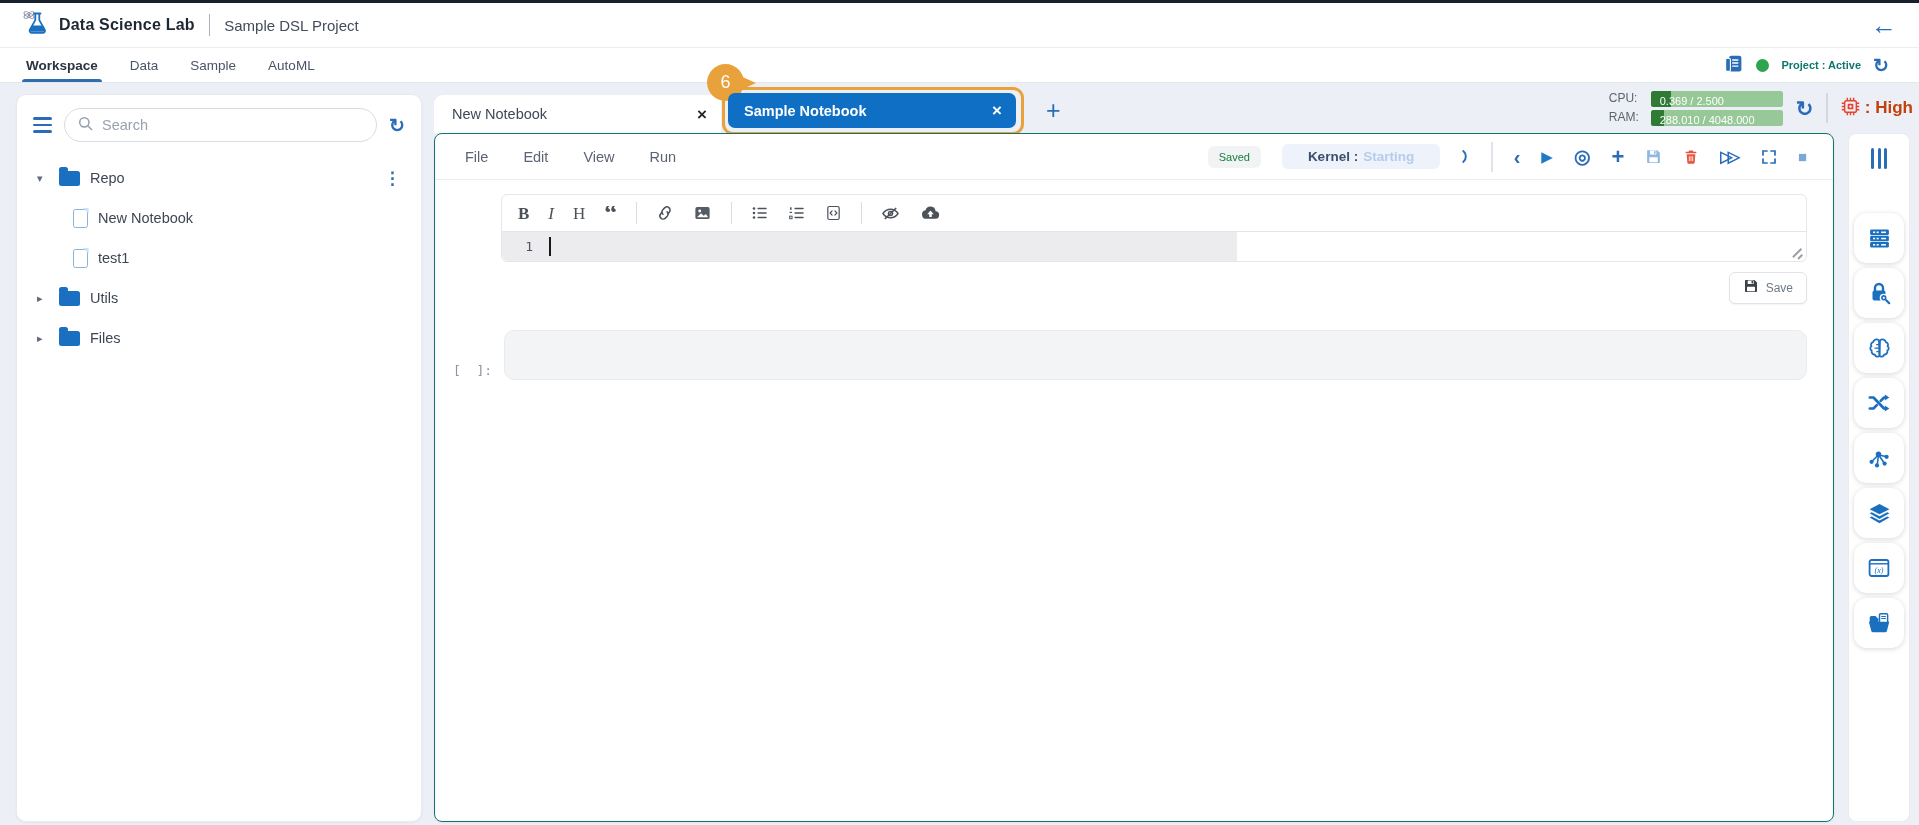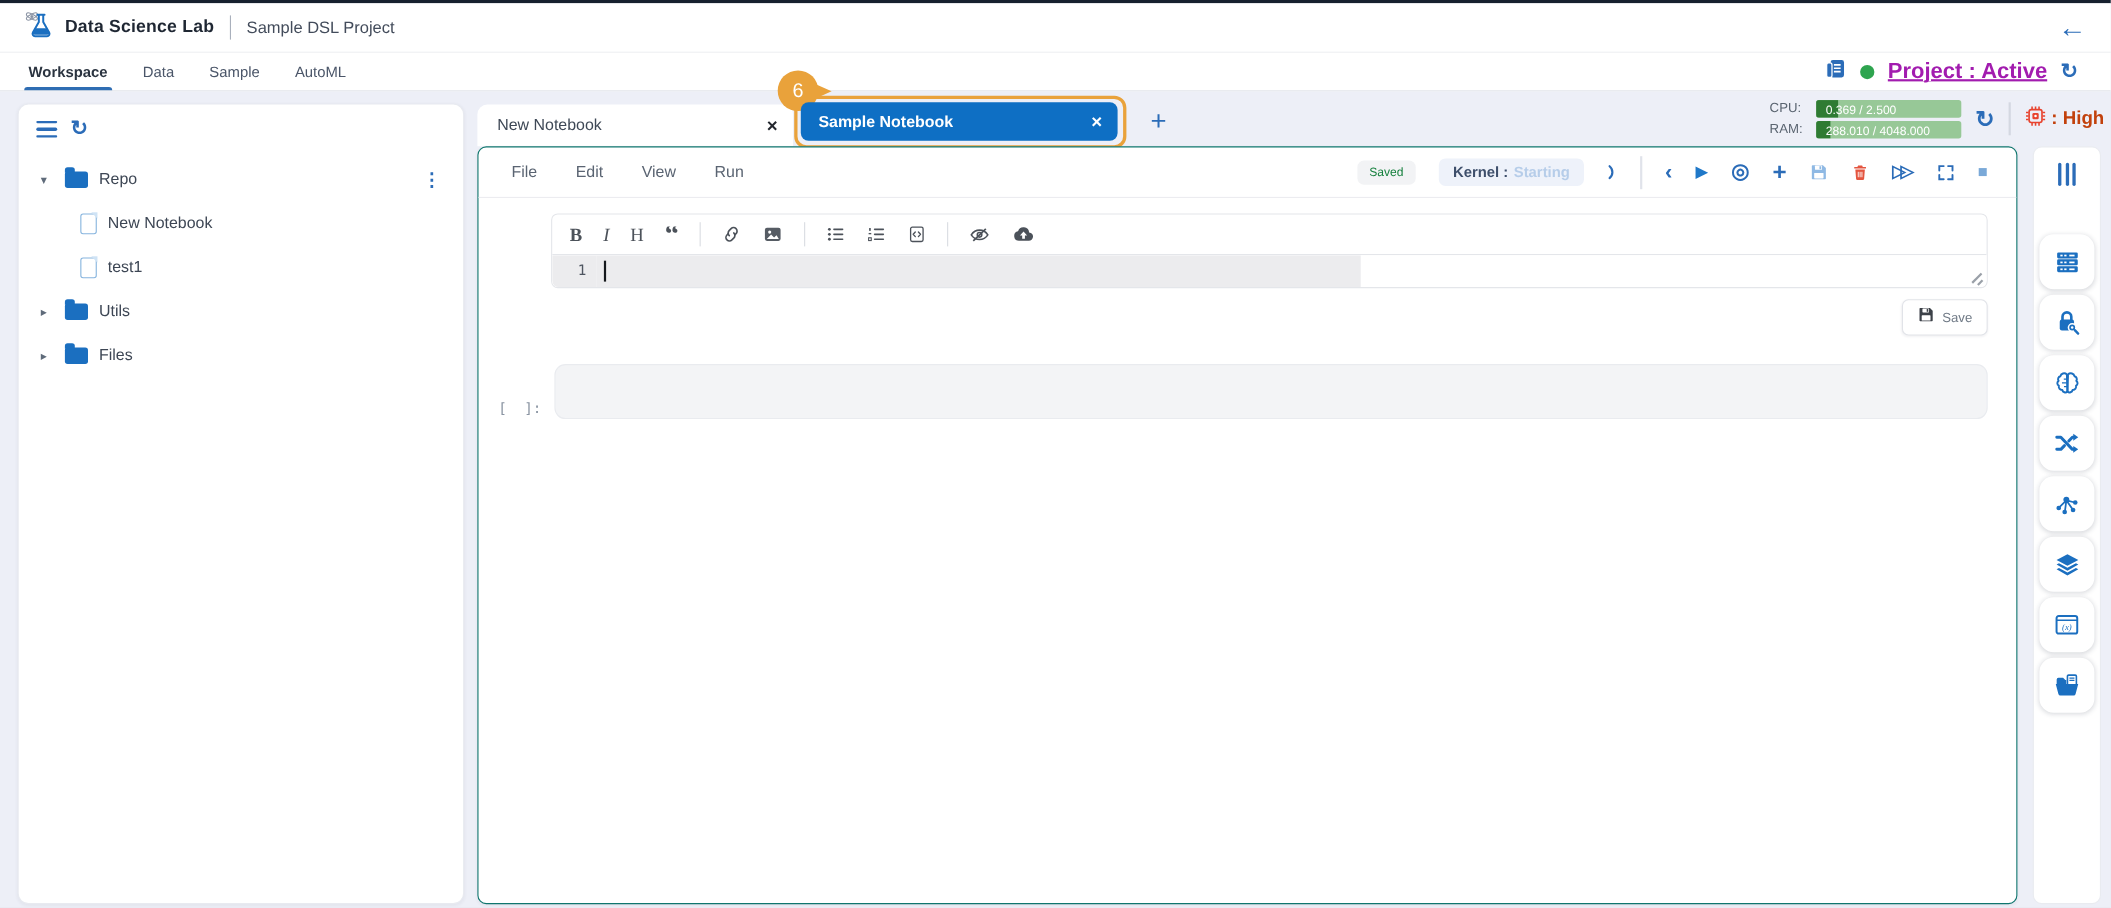--- a/index.html
+++ b/index.html
@@ -17,21 +17,21 @@
   .vsep{width:1.5px;height:22px;background:#a9b0bc;margin:0 14px;}
   .proj-name{font-size:15px;color:#434c5b;}
   .back-arrow{margin-left:auto;color:#2b6cb8;font-size:26px;font-weight:bold;line-height:1;cursor:pointer;}
   .navbar{left:0;top:48px;width:1919px;height:35px;background:#fff;border-bottom:1px solid #e4e7ec;
           display:flex;align-items:center;padding:0 26px;}
   .nav-tab{font-size:13.5px;color:#4a5568;margin-right:32px;height:100%;display:flex;align-items:center;position:relative;cursor:pointer;}
   .nav-tab.active{color:#2b3440;font-weight:bold;}
   .nav-tab.active::after{content:"";position:absolute;left:-4px;right:-4px;bottom:0;height:3px;background:#2f6db3;border-radius:3px 3px 0 0;}
   .nav-right{margin-left:auto;display:flex;align-items:center;gap:12px;padding-right:4px;}
   .green-dot{width:13px;height:13px;border-radius:50%;background:#2ea44f;}
-  .proj-status{font-size:20px;font-weight:bold;color:#a21caf;text-decoration:underline;}
+  .proj-status{font-size:11px;font-weight:bold;color:#0f766e;}
   .refresh-glyph{color:#2b6cb8;font-size:19px;font-weight:bold;line-height:1;cursor:pointer;}
   
   .sidebar{left:16px;top:94px;width:406px;height:728px;background:#fff;border:1px solid #e8eaf0;border-radius:10px;
            box-shadow:0 1px 3px rgba(30,40,60,.05);}
   .sb-top{display:flex;align-items:center;padding:13px 16px 8px 16px;gap:12px;}
   .hamburger{display:flex;flex-direction:column;gap:4px;cursor:pointer;}
   .hamburger span{display:block;width:19px;height:2.6px;background:#2b6cb8;border-radius:2px;}
   .search-pill{flex:1;height:34px;border:1px solid #d8dce4;border-radius:17px;display:flex;align-items:center;padding:0 12px;gap:8px;background:#fff;}
   .search-pill input{border:none;outline:none;background:transparent;flex:1;font:inherit;font-size:14.5px;color:#3d4654;}
   .search-pill input::placeholder{color:#98a1af;}
@@ -70,21 +70,21 @@
   .res-sep{width:1.5px;height:30px;background:#d4d8e1;}
   .priority{display:flex;align-items:center;gap:5px;}
   .priority-label{font-size:17px;font-weight:bold;color:#c2410c;}
   
   .main-panel{left:434px;top:133px;width:1400px;height:689px;background:#fff;border:1px solid #0f766e;border-radius:8px;
               box-shadow:0 1px 3px rgba(30,40,60,.05);}
   .menurow{height:46px;border-bottom:1px solid #ececf0;display:flex;align-items:center;padding:0 26px 0 30px;}
   .menu-item{font-size:14.5px;color:#5a6472;margin-right:35px;cursor:pointer;}
   .menu-right{margin-left:auto;display:flex;align-items:center;gap:21px;}
   .saved-pill{background:#f2f3f5;border-radius:6px;padding:5px 11px;font-size:11px;color:#15803d;}
-  .kernel-pill{background:#eef2fa;border-radius:6px;padding:5px 13px;font-size:13.5px;display:flex;gap:5px;}
+  .kernel-pill{background:#eef2fa;border-radius:6px;padding:5px 26px;font-size:13.5px;display:flex;gap:5px;}
   .kernel-label{color:#3e4f6b;font-weight:bold;}
   .kernel-state{color:#b6cde9;font-weight:bold;}
   .mr-sep{width:1.5px;height:30px;background:#e0e3ea;}
   .mi{cursor:pointer;display:flex;align-items:center;line-height:1;}
   .glyph-blue{color:#2b6cb8;font-weight:bold;}
   .gi-chevl{font-size:20px;} .gi-play{color:#1f78c8;font-size:15px;} .gi-target{font-size:19px;}
   .gi-plus{font-size:22px;} .gi-ff{font-size:16px;letter-spacing:-5px;color:#2b6cb8;font-weight:bold;padding-right:5px;}
   .gi-stop{color:#7aa9d8;font-size:15px;}
   
   .editor-card{margin:14px 26px 0 66px;border:1px solid #e4e6ea;border-radius:6px;background:#fff;position:relative;}
@@ -164,20 +164,29 @@
     </span>
   </div>
 
   <div class="abs sidebar">
     <div class="sb-top">
       <span class="hamburger">
           <span></span>
           <span></span>
           <span></span>
         </span>
+      <span class="search-pill">
+        <span>
+          <svg viewBox="0 0 22 22" width="17" height="17" fill="none" stroke="#98a1af" stroke-width="2">
+            <circle cx="9.5" cy="9.5" r="6"></circle>
+              <path d="m14 14 4.8 4.8" stroke-linecap="round"></path>
+          </svg>
+        </span>
+        <input type="text" placeholder="Search" style="">
+      </span>
       <span class="refresh-glyph">↻</span>
     </div>
     <div class="tree">
       <div class="tree-row">
         <span class="caret">▾</span>
         <span class="folder"></span>
         <span class="tree-label">Repo</span>
         <span class="kebab">⋮</span>
       </div>
       <div class="tree-row child">

